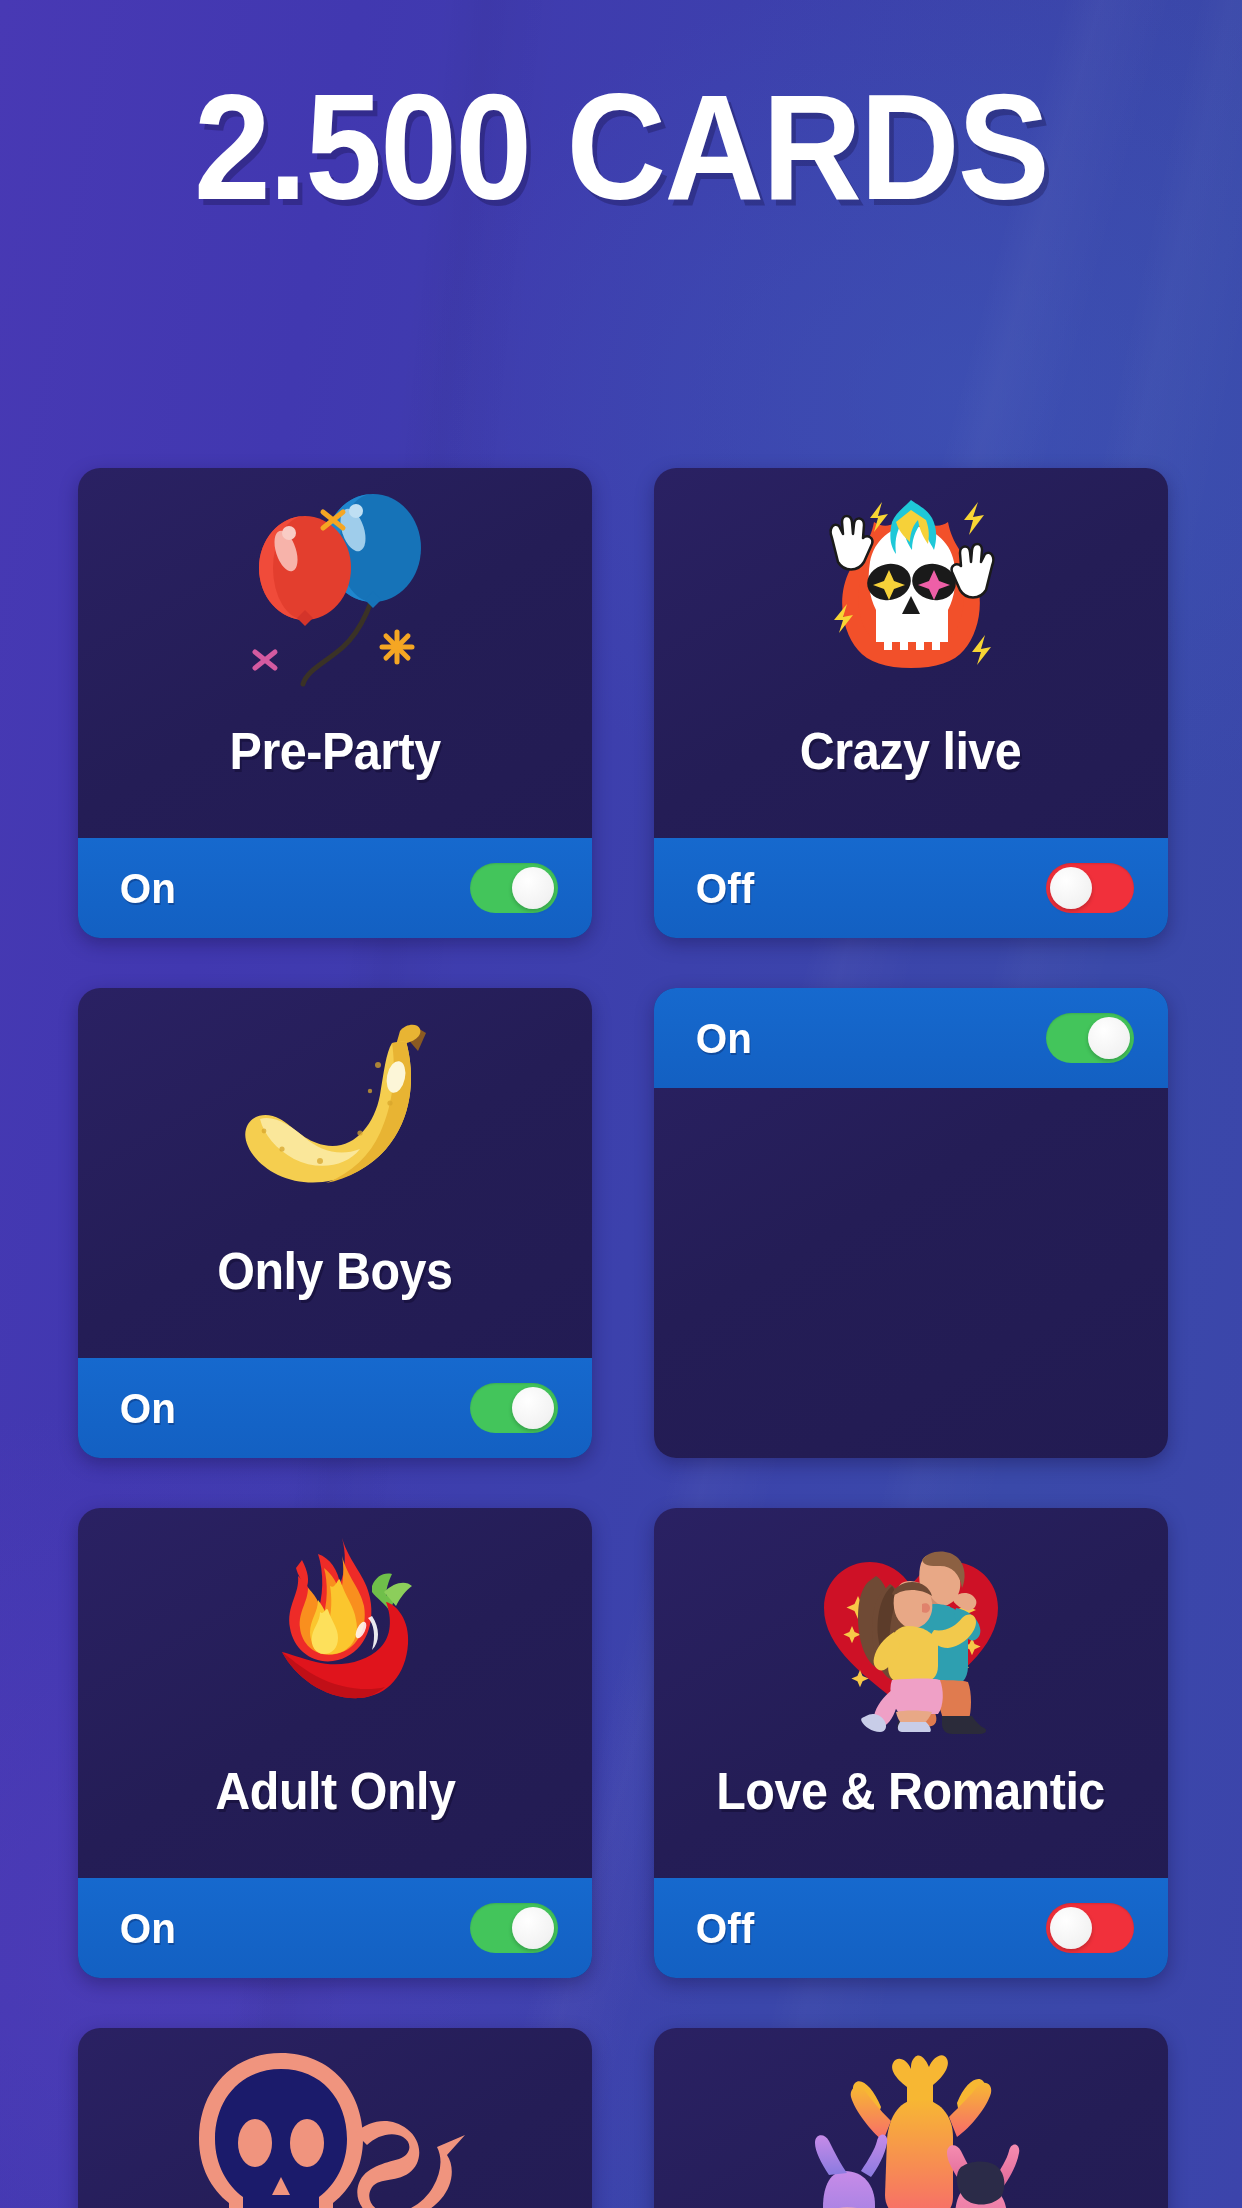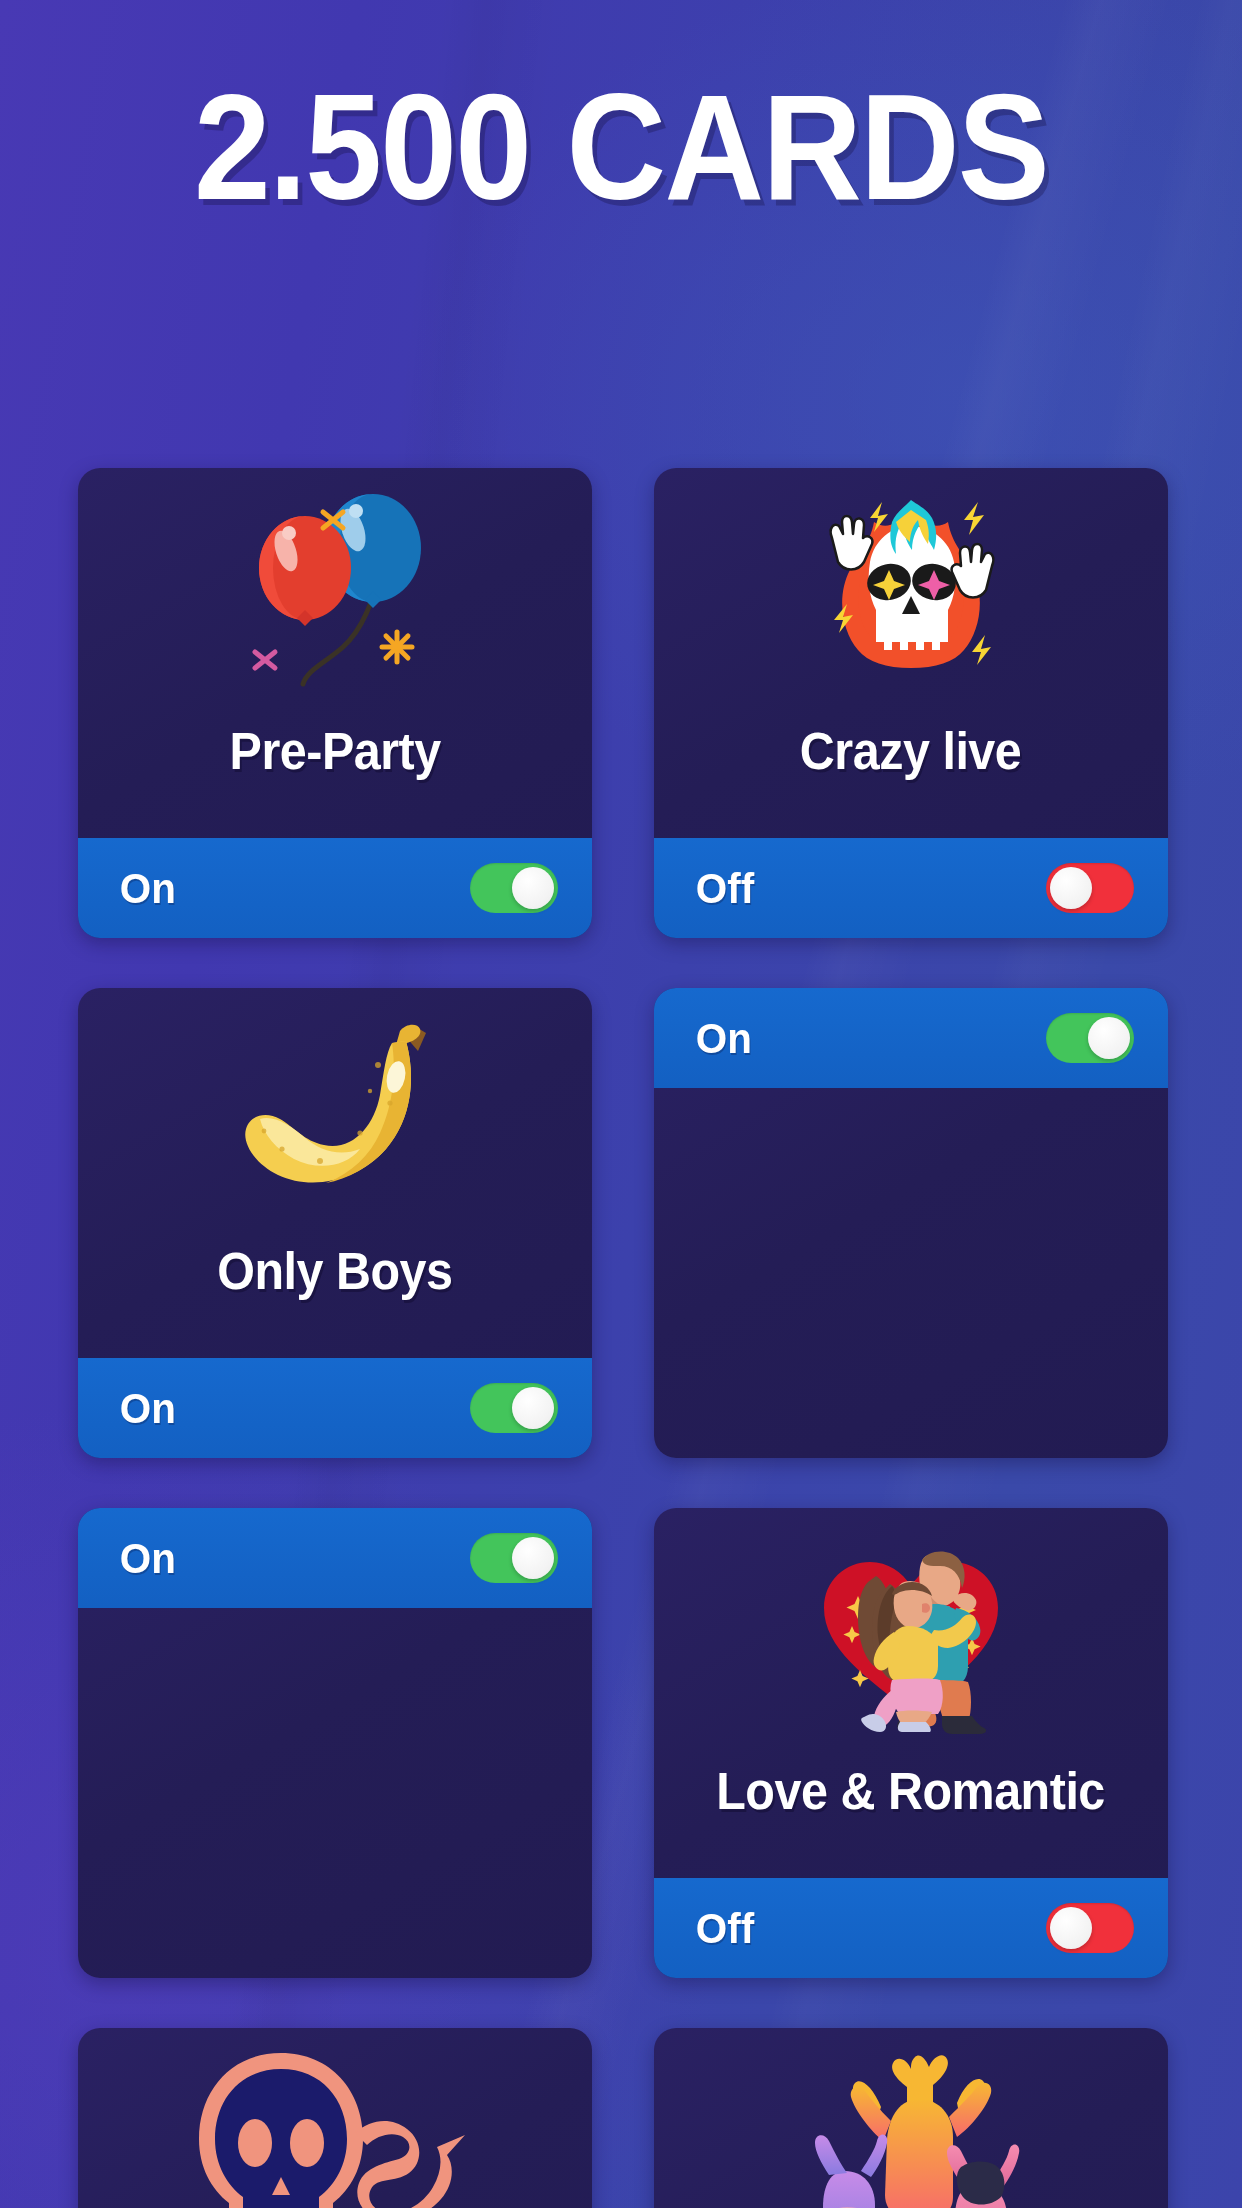--- a/index.html
+++ b/index.html
@@ -260,20 +260,38 @@
   <div class="card">
     <div class="card-footer">
       <span class="footer-state">On</span>
       <span class="toggle on">
           <span class="knob"></span>
         </span>
     </div>
   </div>
 
   <div class="card">
+    <div class="card-body">
+      <div class="card-art">
+        <svg width="230" height="200" viewBox="0 0 230 200">
+          <path d="M122 6 C130 32 146 44 150 66 C156 96 142 122 118 128 C96 134 74 120 70 96 C66 74 80 62 78 44 C92 56 96 70 96 84 C104 66 104 40 98 22 C110 26 118 38 120 52 C126 38 126 20 122 6z" fill="#EE2B28"></path>
+          <path d="M122 24 C128 46 140 56 144 74 C148 98 136 118 116 122 C98 126 82 114 80 96 C78 80 88 70 88 56 C98 66 102 76 102 88 C108 72 108 50 104 36 C112 42 118 52 120 62 C124 50 124 34 122 24z" fill="#F98F1E"></path>
+          <path d="M120 48 C126 66 134 74 136 88 C140 106 130 120 114 122 C100 124 90 114 90 100 C90 88 98 80 98 68 C104 76 108 84 108 94 C112 82 112 64 110 54 C116 58 118 44 120 48z" fill="#FBC62E"></path>
+          <path d="M108 78 C112 90 118 96 118 106 C118 116 112 122 104 122 C96 122 90 114 92 104 C94 94 100 90 100 80 C104 84 106 74 108 78z" fill="#FDE05B"></path>
+          <path d="M82 28 C88 40 90 48 86 58 C82 48 78 44 76 36z" fill="#EE2B28"></path>
+          <path d="M152 54 C156 44 164 40 172 42 C168 50 166 58 166 64 C170 56 178 54 182 58 C176 64 172 72 170 80 C166 72 156 66 152 60z" fill="#6FBF4A"></path>
+          <path d="M164 60 C174 50 186 48 192 54 C186 58 180 66 176 74z" fill="#8CCE5B"></path>
+          <path d="M62 120 C76 146 106 168 140 166 C168 164 186 142 188 112 C190 88 176 72 166 70 C172 86 172 104 160 116 C146 130 120 136 96 130 C80 126 70 122 62 120z" fill="#E0141C"></path>
+          <path d="M62 120 C76 146 106 168 140 166 C150 165 158 161 165 155 C146 160 118 156 96 144 C80 135 70 126 62 120z" fill="#C10F17"></path>
+          <path d="M152 84 C160 96 160 110 152 118 C156 104 154 92 148 86z" fill="#FFFFFF" opacity="0.9"></path>
+          <ellipse cx="141" cy="98" rx="4" ry="9" fill="#FFFFFF" opacity="0.85" transform="rotate(26 141 98)"></ellipse>
+        </svg>
+      </div>
+      <div class="card-title">Adult Only</div>
+    </div>
     <div class="card-footer">
       <span class="footer-state">On</span>
       <span class="toggle on">
           <span class="knob"></span>
         </span>
     </div>
   </div>
 
   <div class="card">
     <div class="card-body">

